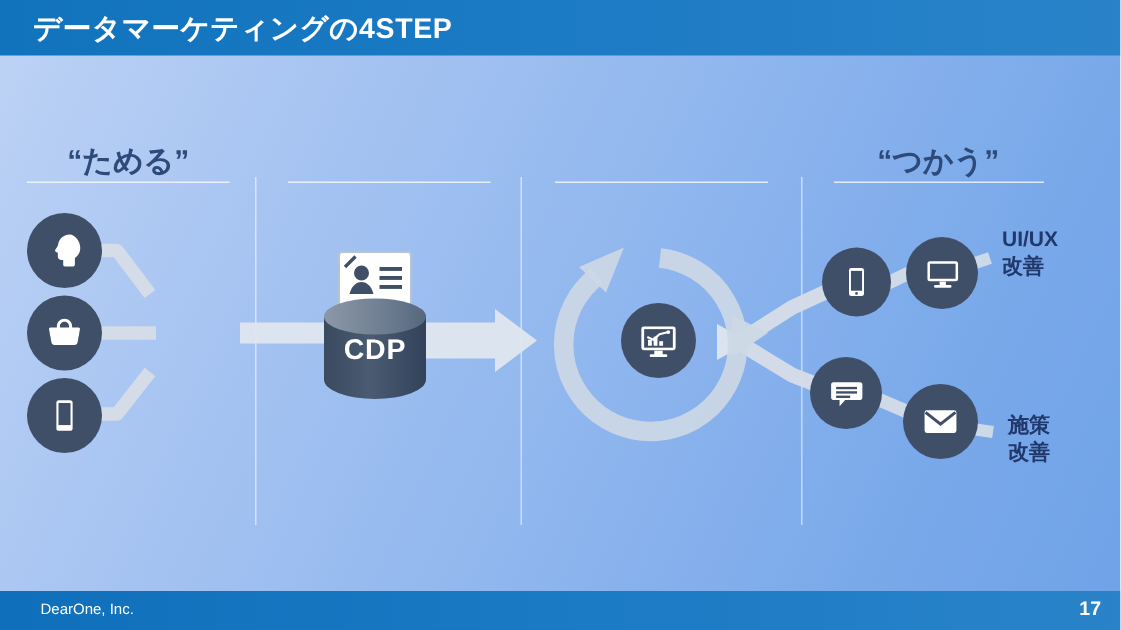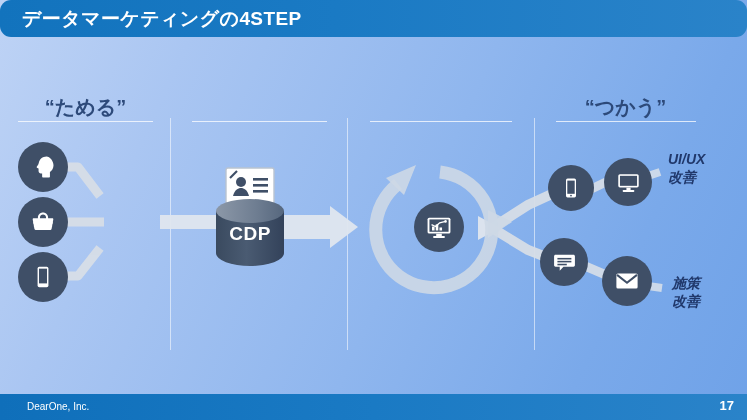--- a/index.html
+++ b/index.html
@@ -13,21 +13,20 @@
     width: 747px; height: 420px;
     background: linear-gradient(115deg, #bed3f5 0%, #aac6f2 22%, #8fb6ee 55%, #7aa9ea 80%, #6fa2e8 100%);
     overflow: hidden;
   }
 
   
   .titlebar {
     position: absolute; left: 0; top: 0;
     width: 747px; height: 37px;
     background: linear-gradient(90deg, #1273bd 0%, #1a7ac4 45%, #2a83c9 100%);
-    border-radius: 11px;
   }
   .titlebar-text {
     position: absolute; left: 22px; top: 6px;
     color: #ffffff;
     font-size: 19px; font-weight: bold;
     letter-spacing: 0.4px;
     white-space: nowrap;
   }
 
   
@@ -84,21 +83,20 @@
     letter-spacing: 0.5px;
   }
 
   
   .side-label {
     position: absolute;
     color: #20386b;
     font-size: 14px; font-weight: bold;
     line-height: 1.28;
     white-space: nowrap;
-    font-style: italic;
   }
 
   
   .layer {
     position: absolute; left: 0; top: 0;
     width: 747px; height: 420px;
     pointer-events: none;
   }
   .idcard { position: absolute; }
 </style>

